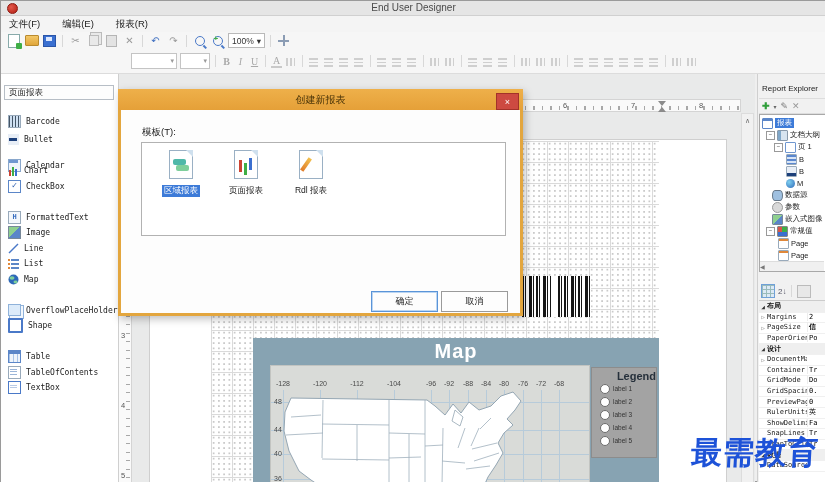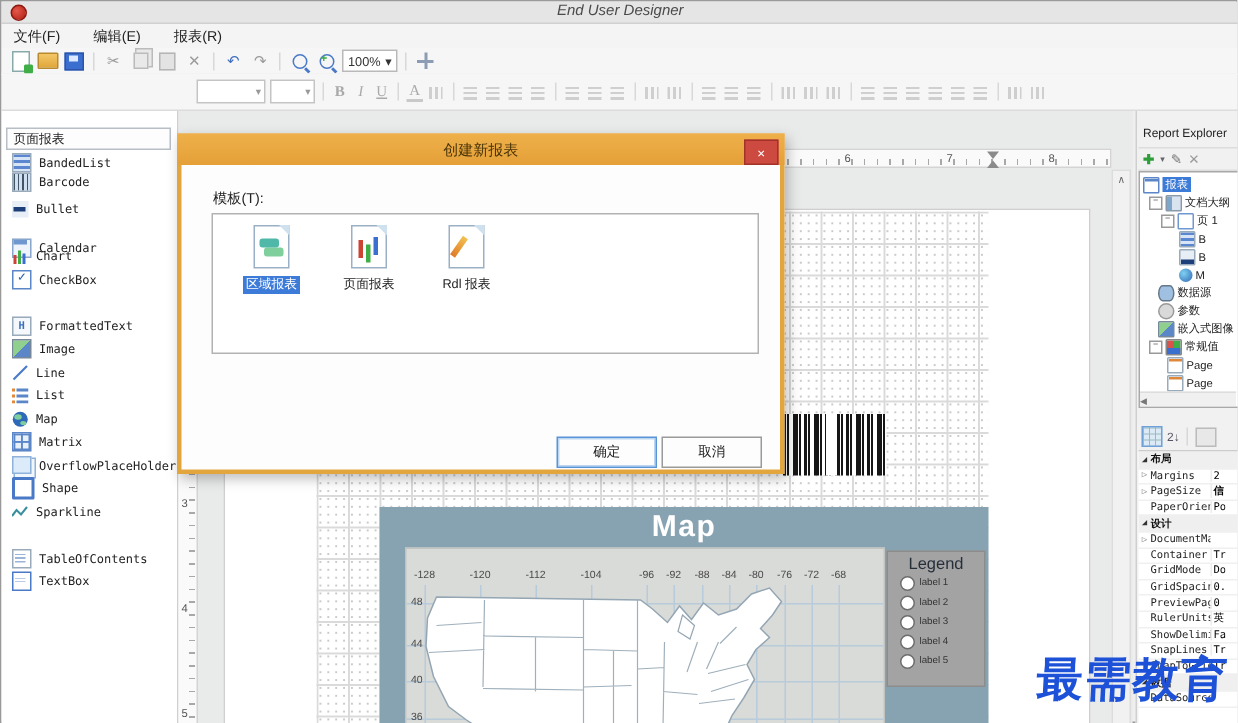--- a/index.html
+++ b/index.html
@@ -1,21 +1,21 @@
 <!DOCTYPE html>
 <html><head>
 <meta charset="utf-8">
 <style>
   html,body{margin:0;padding:0;width:825px;height:482px;overflow:hidden;
     font-family:"Liberation Sans",sans-serif;background:#e9e9e9;}
   #app{position:relative;width:825px;height:482px;background:#efefef;border:1px solid #9a9a9a;box-sizing:border-box;}
   .abs{position:absolute;box-sizing:border-box;}
   
   .titlebar{left:0;top:0;width:825px;height:15px;background:#e5e5e5;border-bottom:1px solid #d0d0d0;}
-  .title-text{left:0;top:1px;width:825px;text-align:center;font-size:10px;color:#4a4a4a;font-style:italic;}
+  .title-text{left:0;top:1px;width:825px;text-align:center;font-size:10px;color:#4a4a4a;}
   .app-icon{left:6px;top:2px;width:11px;height:11px;border-radius:50%;background:radial-gradient(circle at 35% 35%,#e4574a,#b01f14);border:1px solid #8d1810;}
   .menubar{left:0;top:15px;width:825px;height:16px;background:#f4f4f4;display:flex;align-items:center;padding-left:8px;gap:22px;position:absolute;}
   .menu-item{font-size:9.5px;color:#222;}
   .toolbar1{left:0;top:31px;width:825px;height:17px;background:#f6f6f6;display:flex;align-items:center;padding-left:5px;gap:3px;position:absolute;border-bottom:1px solid #ececec;}
   .toolbar2{left:0;top:48px;width:825px;height:24px;background:#f6f6f6;display:flex;align-items:center;padding-left:130px;gap:3px;position:absolute;border-bottom:1px solid #dcdcdc;}
   .vsep{width:1px;height:12px;background:#d8d8d8;margin:0 2px;}
   .tbtn{width:15px;height:14px;display:flex;align-items:center;justify-content:center;font-size:10px;color:#9a9a9a;position:relative;}
   .tbtn.en{color:#3f6fc0;}
   .ic-new{width:10px;height:12px;background:#fff;border:1px solid #8aa;position:relative;}
   .ic-new::after{content:"";position:absolute;right:-3px;bottom:-2px;width:6px;height:6px;background:#3fae46;border-radius:1px;}
@@ -77,21 +77,21 @@
   .vscroll .arr{position:absolute;left:0;top:0;width:11px;height:13px;font-size:7px;color:#6a6a6a;text-align:center;line-height:13px;}
   
   .mapel{left:252px;top:337px;width:406px;height:145px;background:#87a3b2;overflow:hidden;}
   .map-title{position:absolute;left:0;top:2px;width:406px;text-align:center;font-size:20px;font-weight:bold;color:#fff;letter-spacing:1px;}
   .plot{position:absolute;left:17px;top:27px;width:318px;height:118px;background:#d9dbd8;border:1px solid #c2c4c1;overflow:hidden;}
   .gvl{position:absolute;top:24px;bottom:0;width:1px;background:#b7cbda;}
   .ghl{position:absolute;left:0;right:0;height:1px;background:#b7cbda;}
   .xt{position:absolute;top:14px;transform:translateX(-50%);font-size:7px;color:#4a4a4a;}
   .yt{position:absolute;left:3px;font-size:7px;color:#4a4a4a;}
   .legend{position:absolute;left:338px;top:29px;width:64px;height:89px;background:#a3a3a3;border:1px solid #8c8c8c;}
-  .legend-title{font-size:11px;font-weight:normal;color:#26303b;text-align:center;margin-top:2px;}
+  .legend-title{font-size:11px;font-weight:bold;color:#26303b;text-align:right;margin-top:2px;}
   .leg-item{display:flex;align-items:center;gap:3px;height:13px;padding-left:8px;}
   .radio{width:8px;height:8px;border-radius:50%;background:#fff;border:1px solid #6d6d6d;flex:0 0 8px;}
   .leg-label{font-size:6.5px;color:#333;}
   
   .dialog{left:117px;top:88px;width:405px;height:227px;background:#fdfdfd;border:3px solid #e3a63e;box-shadow:2px 3px 8px rgba(0,0,0,.25);z-index:30;}
   .dlg-title{position:absolute;left:-3px;top:-3px;width:405px;height:21px;background:linear-gradient(#eeb04a,#e5a038);display:flex;align-items:center;justify-content:center;font-size:10px;color:#493push00;color:#4a3408;}
   .dlg-close{position:absolute;right:1px;top:1px;width:21px;height:15px;background:#cd4a41;border:1px solid #a33229;color:#fff;font-size:9px;display:flex;align-items:center;justify-content:center;}
   .dlg-label{position:absolute;left:21px;top:34px;font-size:9.5px;color:#222;}
   .dlg-list{position:absolute;left:20px;top:50px;width:363px;height:92px;background:#fff;border:1px solid #b2b2b2;}
   .tpl{position:absolute;top:7px;width:58px;text-align:center;}
@@ -242,24 +242,20 @@
     <span class="gi"></span>
     <span class="gi"></span>
     <span class="gi"></span>
     <span class="vsep"></span>
     <span class="gi b2"></span>
     <span class="gi b2"></span>
   </div>
 
   <div class="abs toolbox">
     <div class="abs tb-header" style="top:11px">页面报表</div>
-    <div class="tb-item" style="top:27px">
-        <span class="tic tic-banded"></span>
-        <span class="lbl">BandedList</span>
-      </div>
     <div class="tb-item" style="top:40px">
         <span class="tic tic-barcode"></span>
         <span class="lbl">Barcode</span>
       </div>
     <div class="tb-item" style="top:58px">
         <span class="tic tic-bullet"></span>
         <span class="lbl">Bullet</span>
       </div>
     <div class="tb-item" style="top:84px">
         <span class="tic tic-calendar"></span>
@@ -303,37 +299,31 @@
         <span class="lbl">List</span>
       </div>
     <div class="tb-item" style="top:197.5px">
         <svg class="tic" width="11" height="11">
           <circle cx="5.5" cy="5.5" r="5" fill="#2e68b8"></circle>
           <ellipse cx="4" cy="4" rx="2.5" ry="1.8" fill="#7ecf9b"></ellipse>
           <ellipse cx="7.5" cy="8" rx="2" ry="1.4" fill="#7ecf9b"></ellipse>
         </svg>
         <span class="lbl">Map</span>
       </div>
-    <div class="tb-item" style="top:213px">
-        <span class="tic tic-matrix"></span>
-        <span class="lbl">Matrix</span>
-      </div>
     <div class="tb-item" style="top:228.5px">
         <span class="tic tic-overflow"></span>
         <span class="lbl">OverflowPlaceHolder</span>
       </div>
     <div class="tb-item" style="top:244px">
         <span class="tic tic-shape"></span>
         <span class="lbl">Shape</span>
       </div>
-    <div class="tb-item" style="top:259.5px">
-        <svg class="tic" width="11" height="11">
-          <polyline points="0,8 3,4 6,7 10,2" fill="none" stroke="#3a8f9e" stroke-width="1.4"></polyline>
-        </svg>
-        <span class="lbl">Sparkline</span>
+    <div class="tb-item" style="top:275px">
+        <span class="tic tic-table"></span>
+        <span class="lbl">Table</span>
       </div>
     <div class="tb-item" style="top:290.5px">
         <span class="tic tic-toc"></span>
         <span class="lbl">TableOfContents</span>
       </div>
     <div class="tb-item" style="top:306px">
         <span class="tic tic-textbox"></span>
         <span class="lbl">TextBox</span>
       </div>
   </div>

